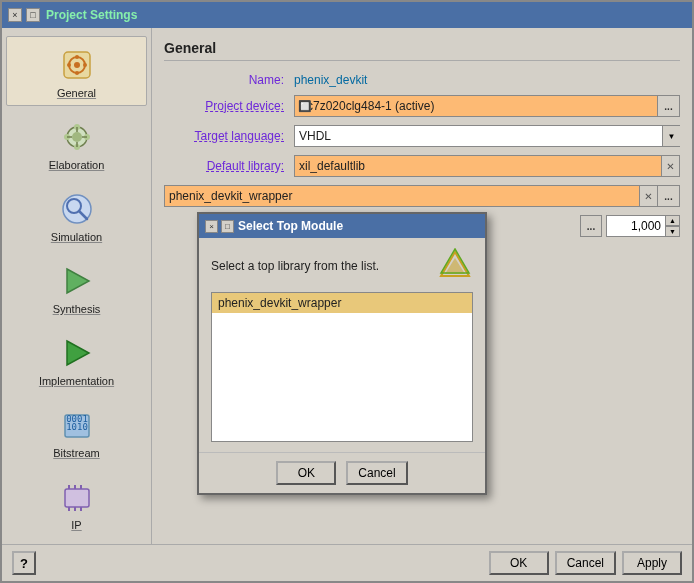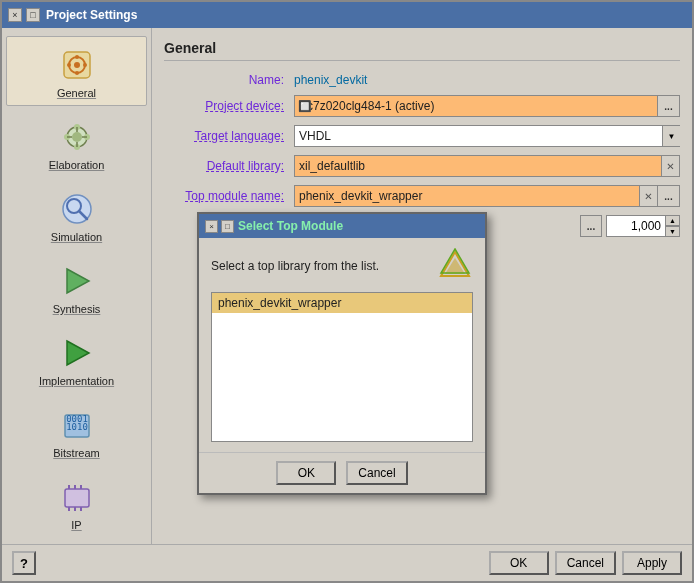--- a/index.html
+++ b/index.html
@@ -43,21 +43,21 @@
       background: #d4d0c8;
       border: 1px solid #888;
       display: flex;
       align-items: center;
       justify-content: center;
       font-size: 9px;
       color: #333;
       cursor: pointer;
     }
     .title-text {
-      color: #ffffff;
+      color: #86efac;
       font-size: 12px;
       font-weight: bold;
     }
 
     
     .content-area {
       display: flex;
       flex: 1;
       overflow: hidden;
     }
@@ -322,21 +322,21 @@
       background: #d4d0c8;
       border: 1px solid #888;
       display: flex;
       align-items: center;
       justify-content: center;
       font-size: 8px;
       color: #333;
       cursor: pointer;
     }
     .modal-title-text {
-      color: #86efac;
+      color: #ffffff;
       font-size: 12px;
       font-weight: bold;
     }
     .modal-body {
       padding: 10px 12px;
     }
     .modal-instruction {
       font-size: 12px;
       color: #222;
       margin-bottom: 8px;
@@ -533,21 +533,20 @@
 
       <div class="form-row">
         <span class="form-label underline">Default library:</span>
         <div class="field-container">
           <input type="text" class="text-input" value="xil_defaultlib" style="">
           <div class="clear-btn">✕</div>
         </div>
       </div>
 
       <div class="form-row">
-        <span class="form-label underline">Top module name:</span>
         <div class="field-container">
           <input type="text" class="text-input" value="phenix_devkit_wrapper" style="">
           <div class="clear-btn">✕</div>
           <div class="browse-btn">...</div>
         </div>
       </div>
 
       <div class="form-row">
         <span class="form-label underline">Lang</span>
         <div class="field-container">

